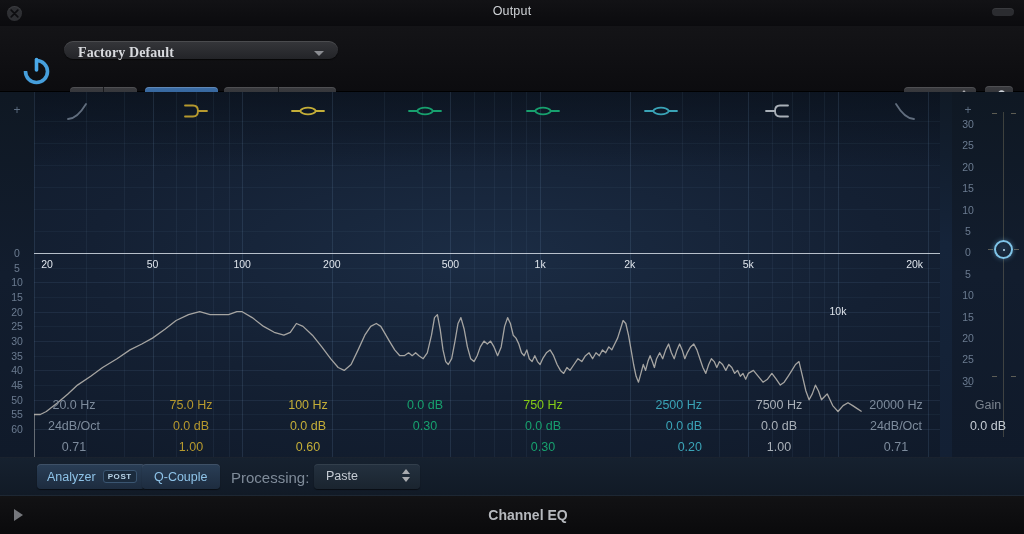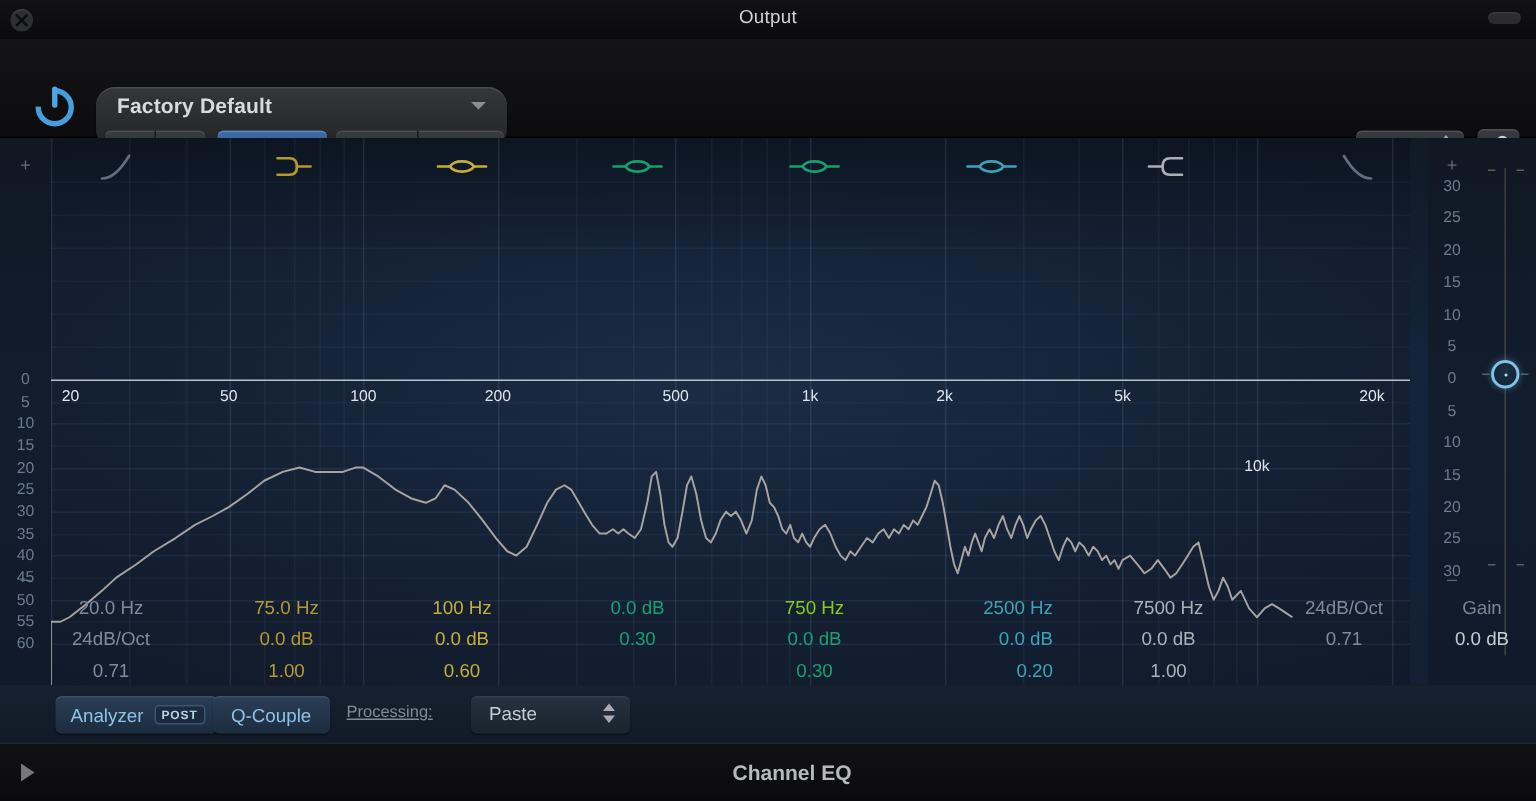--- a/index.html
+++ b/index.html
@@ -46,25 +46,26 @@
   .header {
     position: absolute; top: 26px; left: 0; width: 1024px; height: 66px;
     background: linear-gradient(180deg, #141417 0%, #0c0c0f 100%);
     border-bottom: 1px solid #000;
   }
   .power-btn {
     position: absolute; top: 29px; left: 21px;
     width: 31px; height: 31px; cursor: pointer;
   }
   .preset-field {
-    position: absolute; top: 32px; left: 64px;
-    width: 274px; height: 41px; border-radius: 12.5px;
+    position: absolute; top: 15px; left: 64px;
+    width: 274px; height: 18px; border-radius: 12.5px;
     background: linear-gradient(180deg, #35363a 0%, #232428 100%);
     box-shadow: inset 0 1px 0 rgba(255,255,255,.11), 0 1px 1px rgba(0,0,0,.6);
     cursor: pointer;
+    font-family: Liberation Serif, serif;
   }
   .preset-name {
     position: absolute; top: 4px; left: 14px;
     font-size: 14px; font-weight: bold; color: #d8dade;
     letter-spacing: .1px;
   }
   .preset-arrow {
     position: absolute; top: 10px; right: 14px;
     width: 0; height: 0;
     border-left: 5px solid transparent; border-right: 5px solid transparent;
@@ -229,21 +230,21 @@
   .post-badge {
     font-size: 8px; font-weight: bold; letter-spacing: .6px;
     color: #b9d4e8; background: #1b2b3d;
     border: 1px solid #3a5571; border-radius: 3px;
     padding: 2px 4px 1px; line-height: 1;
   }
   .qcouple-btn { left: 142px; padding: 0 12px; }
   .qcouple-label { font-size: 12.5px; color: #8ec3e8; }
   .processing-label {
     position: absolute; top: 11px; left: 231px;
-    font-size: 11px; color: #7f8b99; text-decoration: underline;
+    font-size: 15px; color: #7f8b99;
   }
   .processing-select {
     position: absolute; top: 6px; left: 314px;
     width: 106px; height: 25px; border-radius: 4px;
     background: linear-gradient(180deg, #24313f 0%, #1a242f 100%);
     box-shadow: inset 0 1px 0 rgba(255,255,255,.07), 0 1px 1px rgba(0,0,0,.5);
     cursor: pointer;
   }
   .processing-value {
     position: absolute; top: 5px; left: 12px;
@@ -517,20 +518,21 @@
         <div class="param-line" style="color: rgb(58, 163, 182);">2500 Hz</div>
         <div class="param-line" style="color: rgb(58, 163, 182);">0.0 dB</div>
         <div class="param-line" style="color: rgb(58, 163, 182);">0.20</div>
       </div>
       <div class="param-col" style="left: 724px; width: 110px; top: -62px;">
         <div class="param-line" style="color: rgb(169, 176, 184);">7500 Hz</div>
         <div class="param-line" style="color: rgb(169, 176, 184);">0.0 dB</div>
         <div class="param-line" style="color: rgb(169, 176, 184);">1.00</div>
       </div>
       <div class="param-col" style="left: 841px; width: 110px; top: -62px;">
+        <div class="param-line" style="color: rgb(125, 139, 156);">20000 Hz</div>
         <div class="param-line" style="color: rgb(125, 139, 156);">24dB/Oct</div>
         <div class="param-line" style="color: rgb(125, 139, 156);">0.71</div>
       </div>
       <div class="param-col" style="left: 952px; width: 72px; top: -62px;">
         <div class="param-line" style="color: rgb(123, 132, 143);">Gain</div>
         <div class="param-line" style="color: rgb(196, 203, 211);">0.0 dB</div>
       </div>
     </div>
 
   <div class="bottombar">

